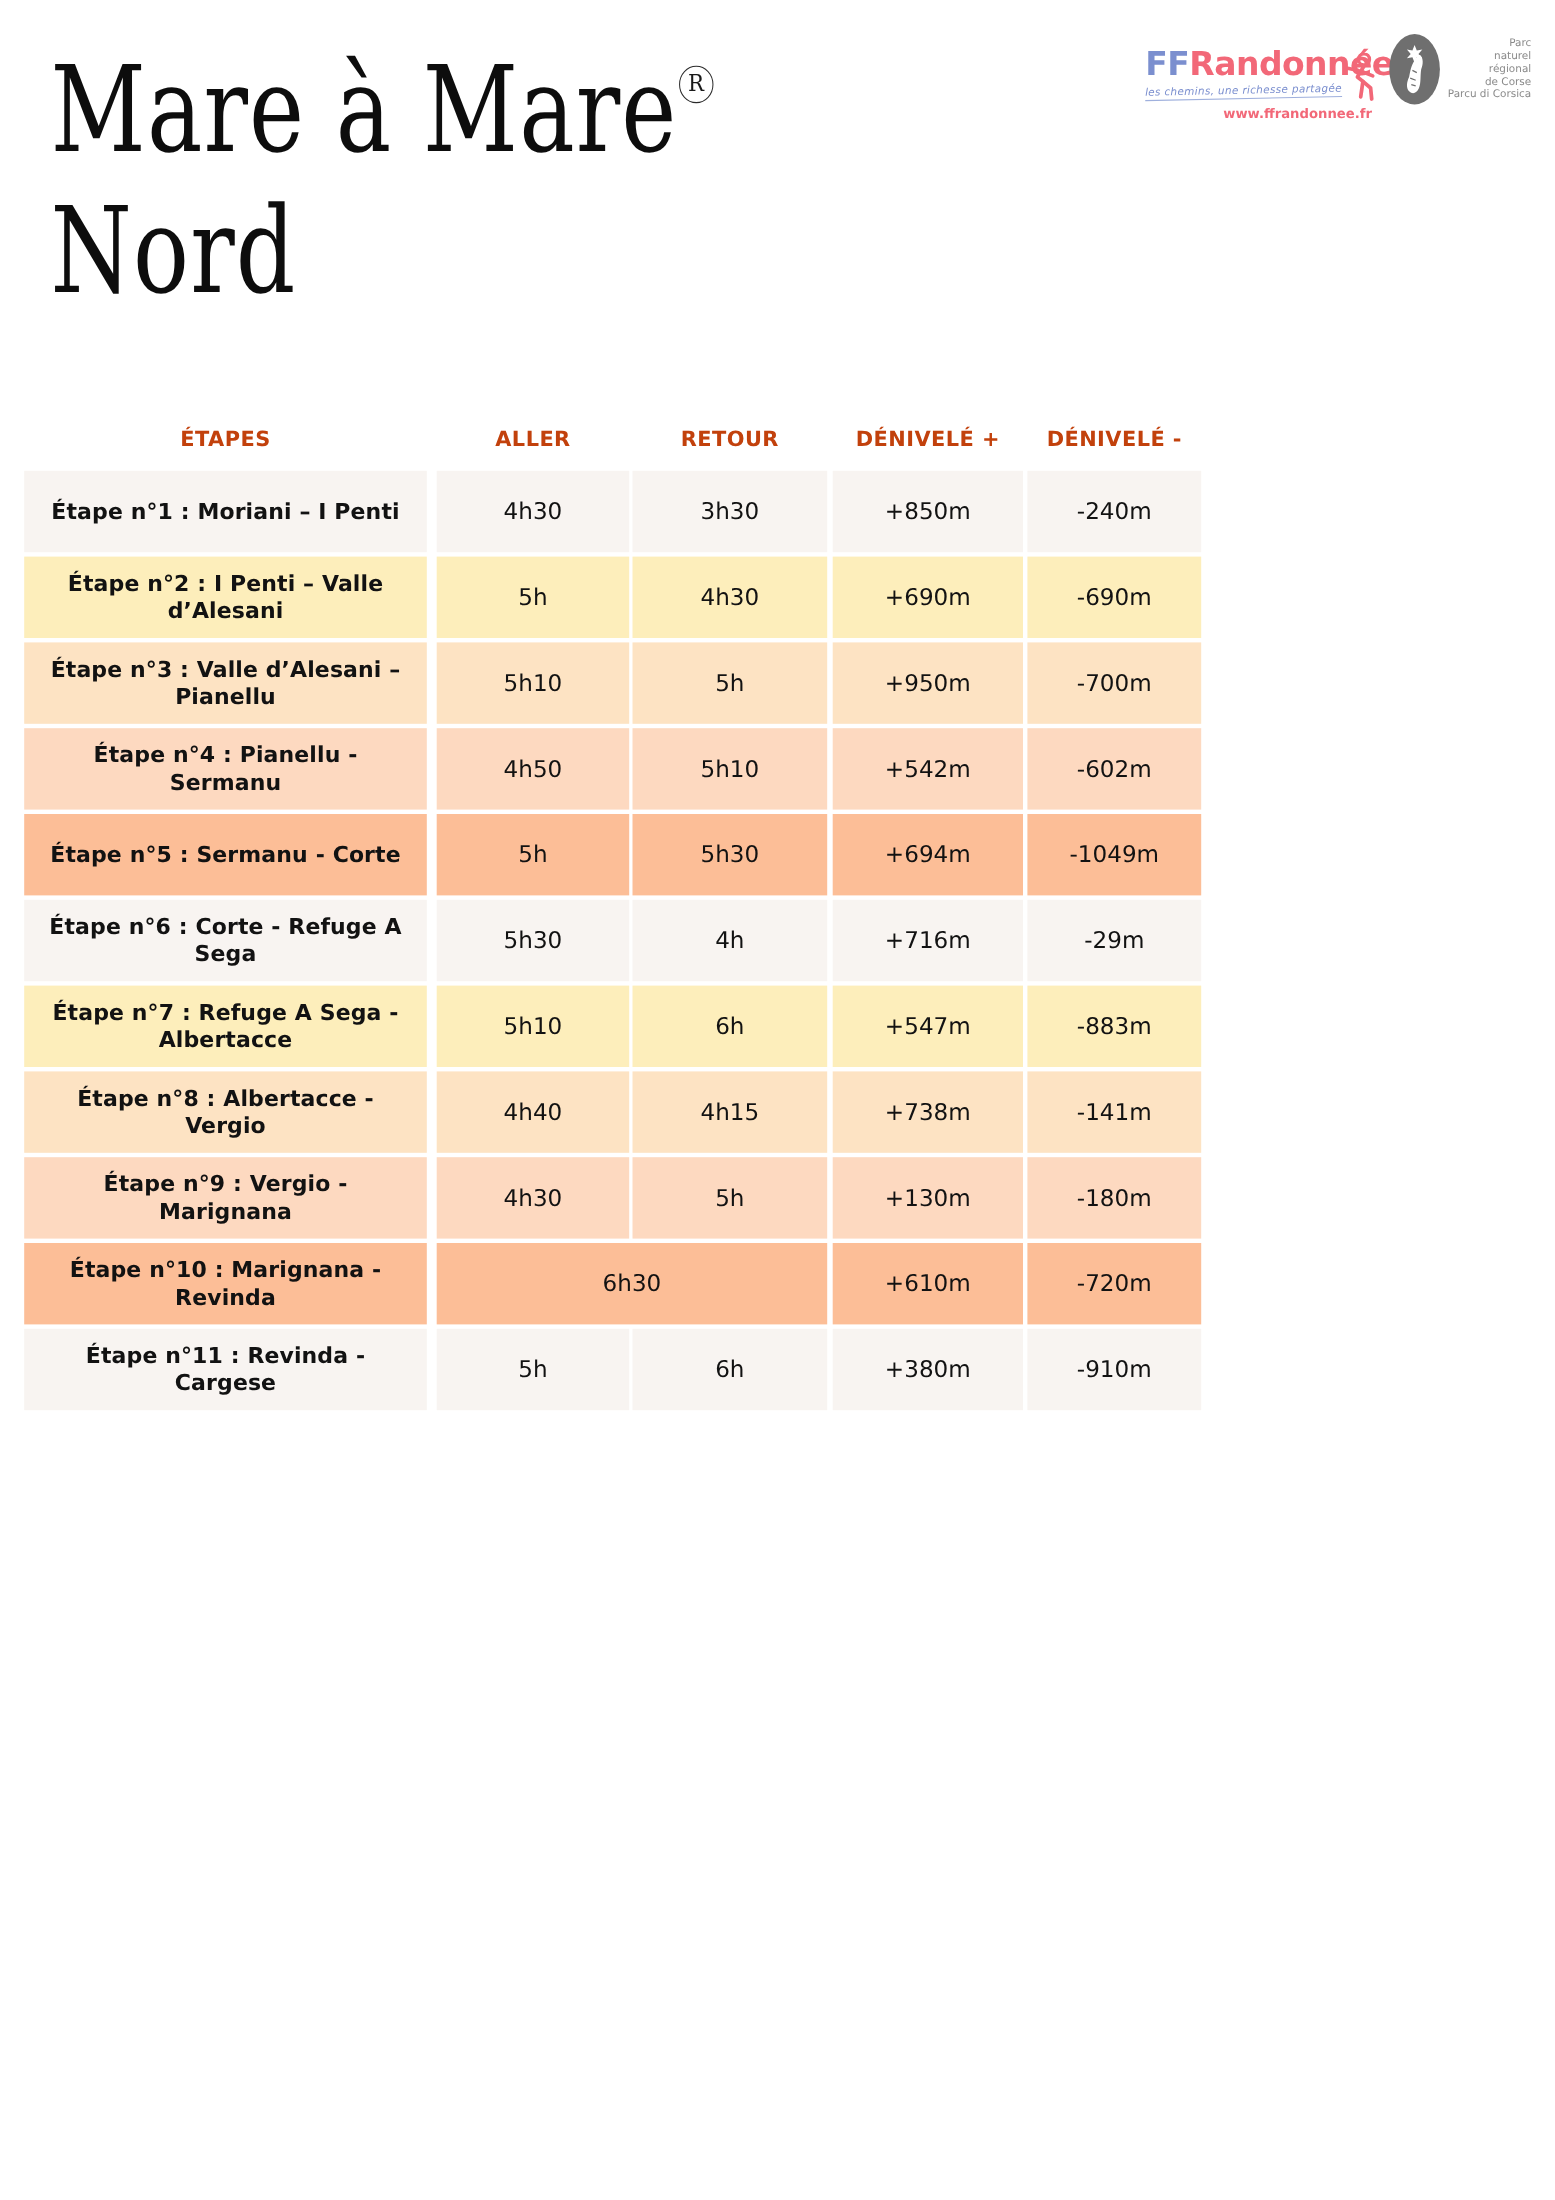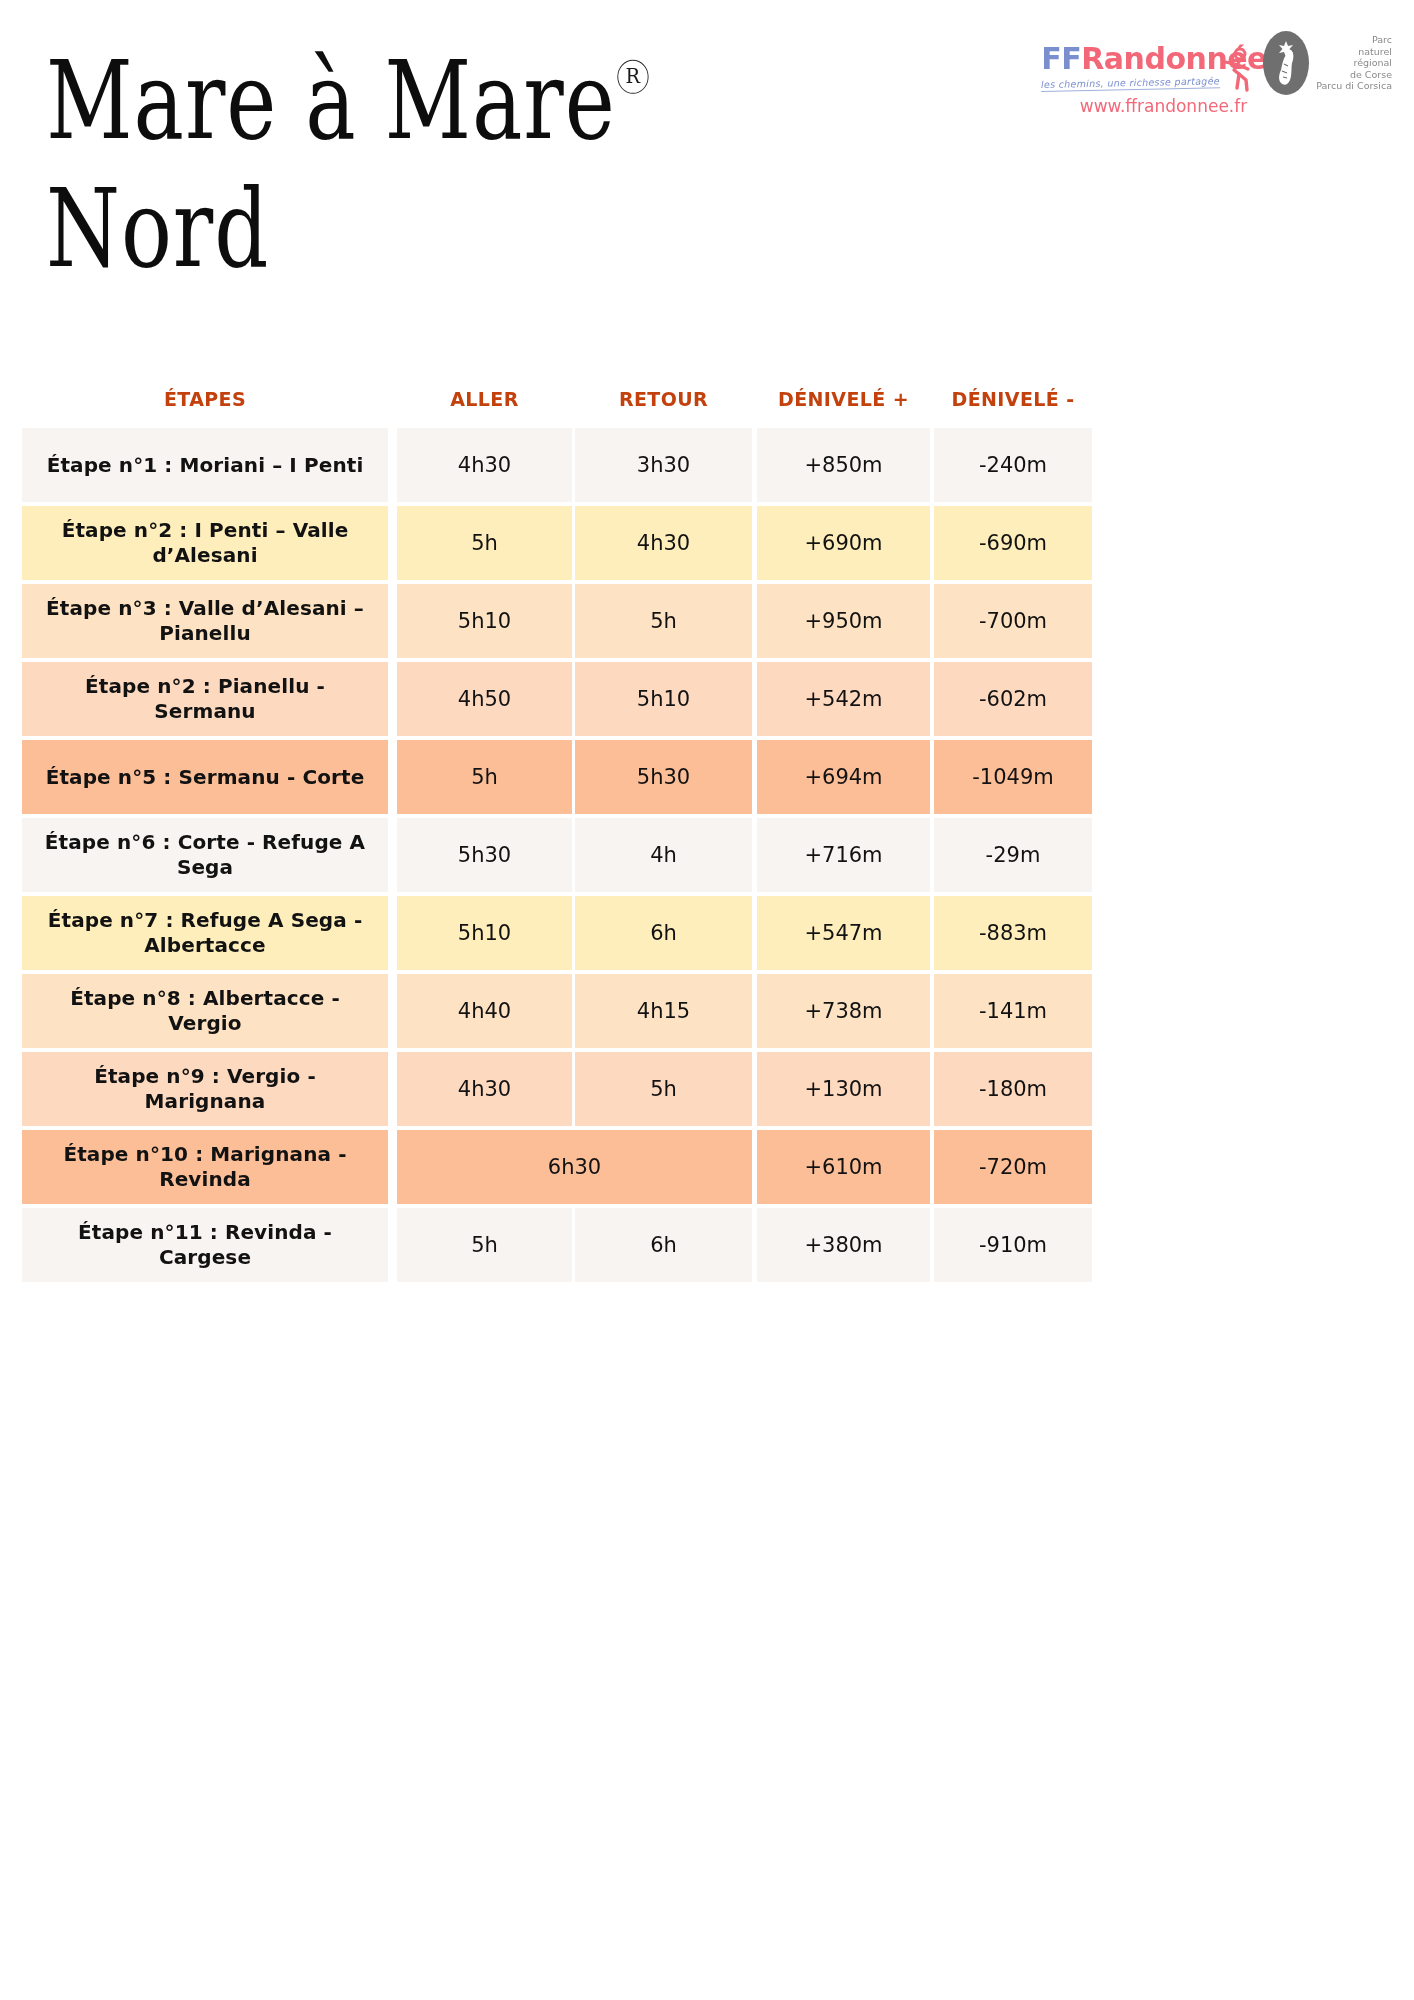--- a/index.html
+++ b/index.html
@@ -81,22 +81,22 @@
     margin-top:3px;
     border-bottom:1.3px solid #9fb0dd;
     display:inline-block;
     padding-bottom:1px;
     white-space:nowrap;
     transform:rotate(-1.2deg);
     transform-origin:left center;
   }
   .ffr-url {
     font-family:"DejaVu Sans", sans-serif;
-    font-weight:normal;
-    font-size:17px;
+    font-weight:bold;
+    font-size:12px;
     color:#f26878;
     margin-top:4px;
     text-align:right;
     white-space:nowrap;
   }
   .ffr-walker {
     position:absolute;
     right:-4px; top:22px;
     width:34px; height:44px;
   }
@@ -254,21 +254,21 @@
         <div class="cell c5 bg-1">-690m</div>
       </div>
       <div class="trow">
         <div class="cell c1 bg-2 label">Étape n°3 : Valle d’Alesani – Pianellu</div>
         <div class="cell c2 bg-2">5h10</div>
         <div class="cell c3 bg-2">5h</div>
         <div class="cell c4 bg-2">+950m</div>
         <div class="cell c5 bg-2">-700m</div>
       </div>
       <div class="trow">
-        <div class="cell c1 bg-3 label">Étape n°2 : Pianellu - Sermanu</div>
+        <div class="cell c1 bg-3 label">Étape n°4 : Pianellu - Sermanu</div>
         <div class="cell c2 bg-3">4h50</div>
         <div class="cell c3 bg-3">5h10</div>
         <div class="cell c4 bg-3">+542m</div>
         <div class="cell c5 bg-3">-602m</div>
       </div>
       <div class="trow">
         <div class="cell c1 bg-4 label">Étape n°5 : Sermanu - Corte</div>
         <div class="cell c2 bg-4">5h</div>
         <div class="cell c3 bg-4">5h30</div>
         <div class="cell c4 bg-4">+694m</div>

